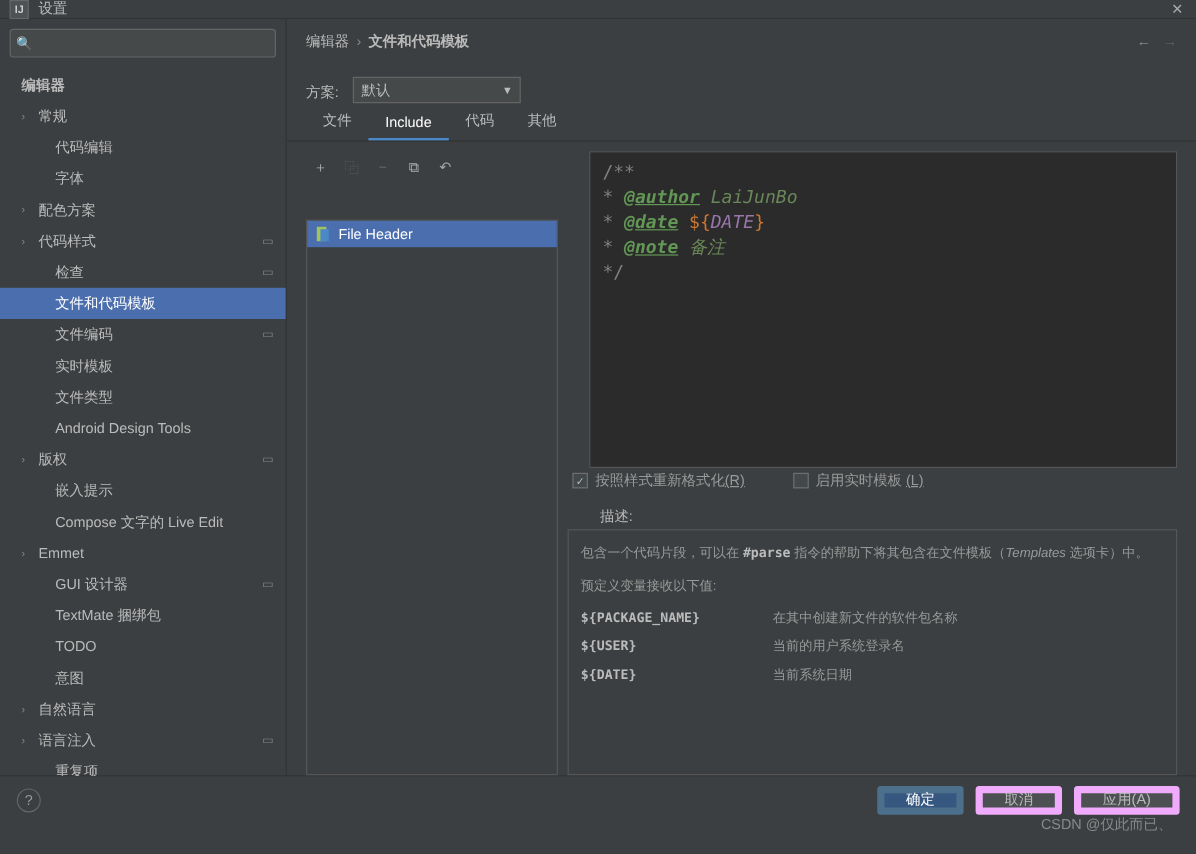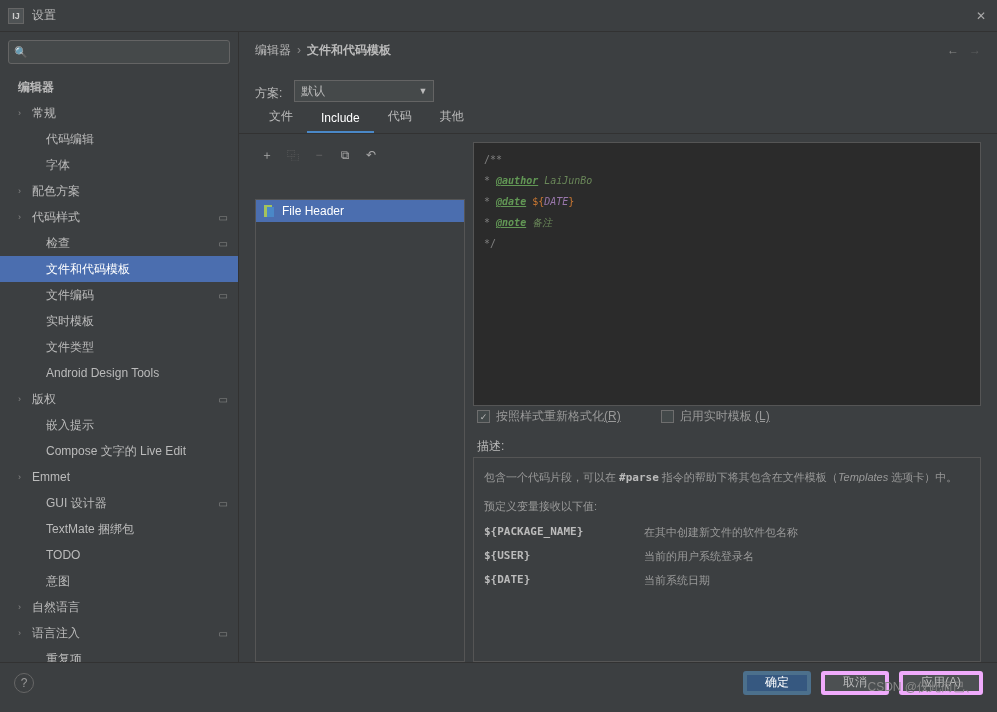--- a/index.html
+++ b/index.html
@@ -1,17 +1,17 @@
 <!DOCTYPE html>
 <html><head>
 <meta charset="utf-8">
 <style>
 * { box-sizing: border-box; margin: 0; padding: 0; }
 body { font-family: "Microsoft YaHei", sans-serif; font-size: 12px; background: #3c3f41; color: #bbbbbb; width: 997px; height: 712px; overflow: hidden; }
-.titlebar { height: 32px; background: #3c3f41; display: flex; align-items: center; padding: 0 8px; border-bottom: 1px solid #323232; }
+.titlebar { height: 16px; background: #3c3f41; display: flex; align-items: center; padding: 0 8px; border-bottom: 1px solid #323232; }
 .logo { width: 16px; height: 16px; background: #4e5254; border: 1px solid #666; margin-right: 8px; display: flex; align-items: center; justify-content: center; font-size: 9px; color: #ccc; font-weight: bold; }
 .title { flex: 1; color: #bbbbbb; }
 .close-btn { width: 16px; height: 16px; display: flex; align-items: center; justify-content: center; cursor: pointer; color: #aaa; }
 .body-area { display: flex; height: 630px; }
 .sidebar { width: 239px; background: #3c3f41; border-right: 1px solid #323232; display: flex; flex-direction: column; }
 .search-wrap { padding: 8px; }
 .search-input { width: 100%; height: 24px; background: #45494a; border: 1px solid #646464; border-radius: 3px; padding: 0 22px 0 6px; color: #bbb; }
 .search-wrap { position: relative; }
 .search-icon { position: absolute; left: 14px; top: 14px; color: #888; font-size: 11px; pointer-events: none; }
 .tree { flex: 1; overflow-y: auto; padding-top: 2px; }
@@ -34,42 +34,42 @@
 .tab.active { border-bottom: 2px solid #4a88c7; color: #fff; }
 .content-split { flex: 1; display: flex; padding: 8px 16px 0 16px; gap: 0; min-height: 0; }
 .left-pane { width: 210px; background: #3c3f41; display: flex; flex-direction: column; }
 .toolbar { height: 26px; display: flex; align-items: center; gap: 10px; padding: 0 4px; }
 .toolbar .tbtn { color: #aaa; cursor: pointer; width: 16px; text-align: center; }
 .toolbar .tbtn.disabled { color: #666; cursor: default; }
 .template-list { flex: 1; background: #3c3f41; border: 1px solid #555; margin-top: 31px; }
 .tpl-item { height: 22px; display: flex; align-items: center; padding: 0 6px; background: #4b6eaf; color: #fff; gap: 6px; cursor: pointer; }
 .file-icon { width: 14px; height: 14px; display: inline-block; }
 .right-pane { flex: 1; display: flex; flex-direction: column; margin-left: 8px; min-height: 0; }
-.editor { height: 264px; background: #2b2b2b; border: 1px solid #555; padding: 6px 10px; font-family: Consolas, monospace; font-size: 10px; line-height: 21px; white-space: pre; overflow: auto; color: #a9b7c6; }
+.editor { height: 264px; background: #2b2b2b; border: 1px solid #555; padding: 6px 10px; font-family: Consolas, monospace; font-size: 15px; line-height: 21px; white-space: pre; overflow: auto; color: #a9b7c6; margin-left: 18px; }
 .tok-comment { color: #808080; }
 .tok-doc { color: #6a8759; font-style: italic; }
 .tok-tag { color: #629755; font-style: italic; font-weight: bold; text-decoration: underline; }
 .tok-var { color: #cc7832; }
 .tok-ident { color: #9876aa; font-style: italic; }
 .check-row { height: 30px; display: flex; align-items: flex-start; gap: 40px; padding: 2px 4px; color: #999; }
 .check { display: flex; align-items: center; gap: 6px; cursor: pointer; }
 .checkbox { width: 13px; height: 13px; border: 1px solid #6e6e6e; background: #43494a; display: inline-flex; align-items: center; justify-content: center; font-size: 9px; }
 .checkbox.checked::after { content: "✓"; color: #bbb; }
-.desc-label { padding: 2px 4px; color: #bbb; }
+.desc-label { padding: 2px 4px; color: #bbb; margin-left: 23px; }
 .desc-box { flex: 1; border: 1px solid #555; background: #3c3f41; padding: 10px; color: #999; font-size: 11px; overflow-y: auto; line-height: 18px; min-height: 120px; }
 .desc-box .mono { font-family: Consolas, monospace; color: #bbb; }
 .desc-box .em { font-style: italic; color: #999; }
 .var-table { margin-top: 8px; }
 .var-row { display: flex; margin-top: 6px; }
 .var-row .k { width: 160px; font-family: Consolas, monospace; color: #bbb; font-weight: bold; }
 .var-row .v { flex: 1; color: #999; }
 .footer { height: 40px; border-top: 1px solid #323232; display: flex; align-items: center; padding: 0 14px; justify-content: space-between; }
 .help-btn { width: 20px; height: 20px; border: 1px solid #666; border-radius: 10px; display: flex; align-items: center; justify-content: center; color: #999; cursor: pointer; }
 .btn-row { display: flex; gap: 10px; align-items: center; }
-.btn { height: 24px; padding: 0 18px; border: 4px solid #f0abfc; background: #4c5052; color: #bbb; cursor: pointer; display: flex; align-items: center; border-radius: 3px; }
+.btn { height: 24px; padding: 0 18px; border: 6px solid #f0abfc; background: #4c5052; color: #bbb; cursor: pointer; display: flex; align-items: center; border-radius: 3px; }
 .btn.primary { background: #365880; border-color: #4c708c; color: #fff; }
 .watermark { position: absolute; right: 20px; bottom: 16px; color: #888; font-size: 12px; pointer-events: none; }
 .underline-key { text-decoration: underline; }
 </style>
 </head>
 <body>
 
 <div class="titlebar">
   <div class="logo">IJ</div>
   <div class="title">设置</div>

